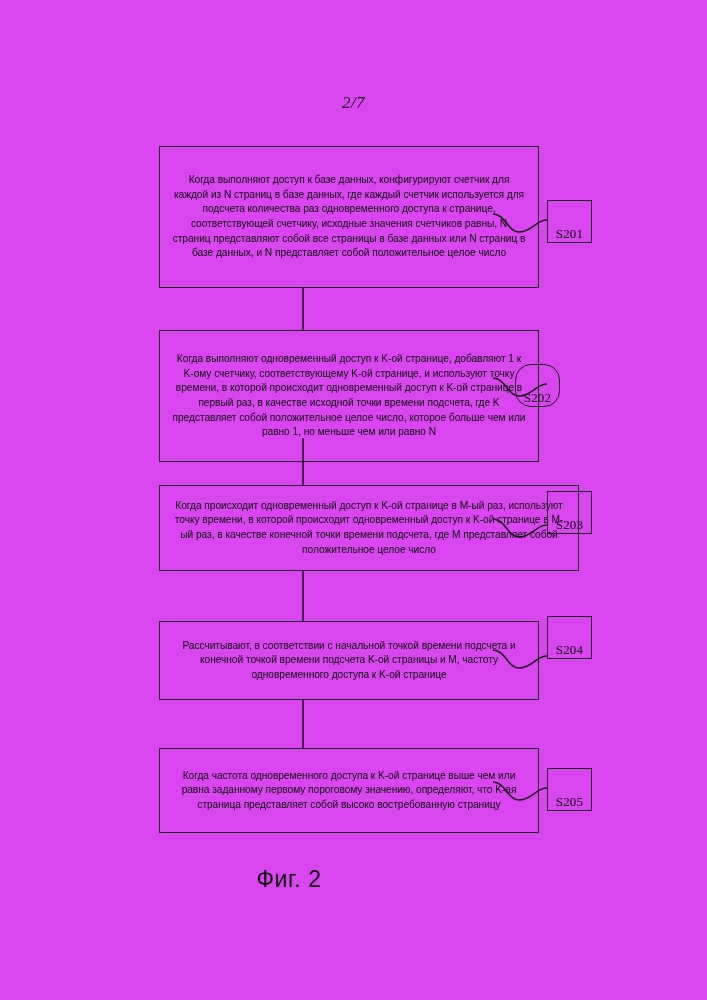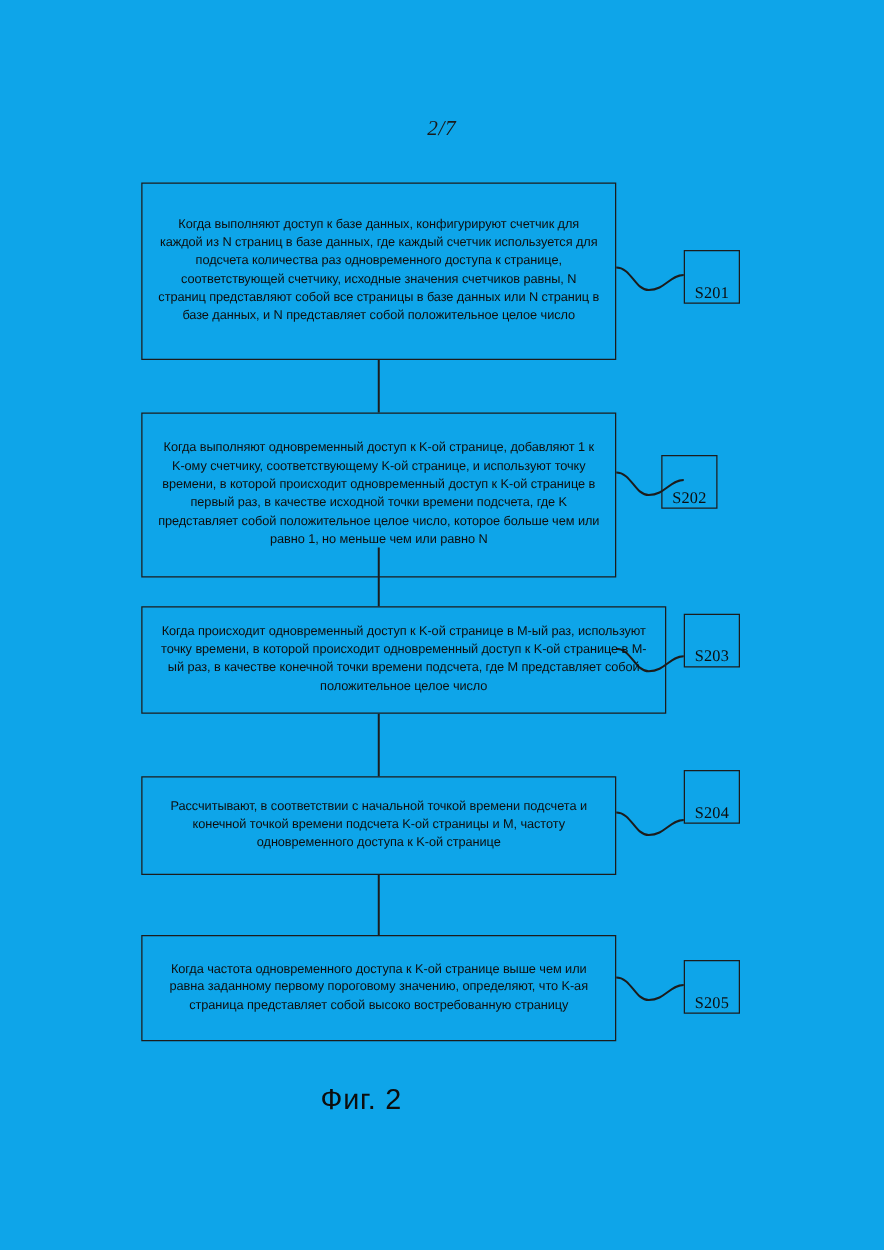--- a/index.html
+++ b/index.html
@@ -15,21 +15,21 @@
     font-family: "Liberation Sans", sans-serif;
     color: #000000;
     overflow: hidden;
   }
 
   #page {
     position: absolute;
     left: 0; top: 0;
     width: 707px;
     height: 1000px;
-    background: #0ea5e9;
+    background: #d946ef;
   }
 
   
   #page-number {
     position: absolute;
     left: 0;
     top: 93px;
     width: 707px;
     text-align: center;
     font-family: "Liberation Serif", serif;
@@ -51,20 +51,21 @@
   
   .process-box {
     position: absolute;
     box-sizing: border-box;
     border: 1.6px solid #1c1c1c;
     background: transparent;
     display: flex;
     align-items: center;
     justify-content: center;
     padding: 4px 11px;
+    margin-left: 46px;
   }
   .process-text {
     font-family: "Liberation Sans", sans-serif;
     font-size: 10.2px;
     line-height: 14.6px;
     text-align: center;
     color: #0d0d0d;
     letter-spacing: -0.05px;
     white-space: pre-line;
   }
@@ -88,21 +89,21 @@
     justify-content: center;
   }
   .step-label-text {
     font-family: "Liberation Serif", serif;
     font-size: 13px;
     color: #0d0d0d;
     letter-spacing: 0.2px;
   }
 
   #label-1 { left: 547px; top: 200px; }
-  #label-2 { left: 529px; top: 364px; }
+  #label-2 { left: 515px; top: 364px; border-radius: 16px; }
   #label-3 { left: 547px; top: 491px; }
   #label-4 { left: 547px; top: 616px; }
   #label-5 { left: 547px; top: 768px; }
 
   
   #figure-caption {
     position: absolute;
     left: 0;
     top: 866px;
     width: 578px;

